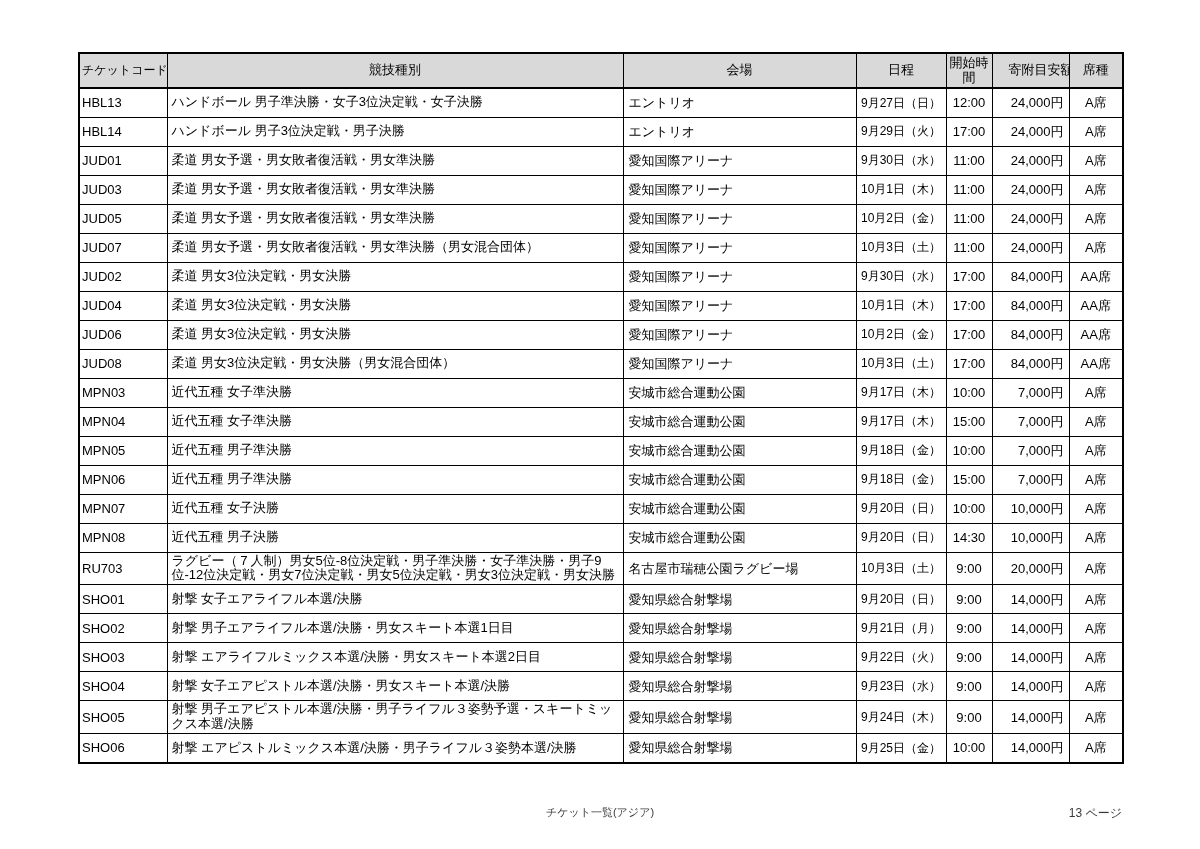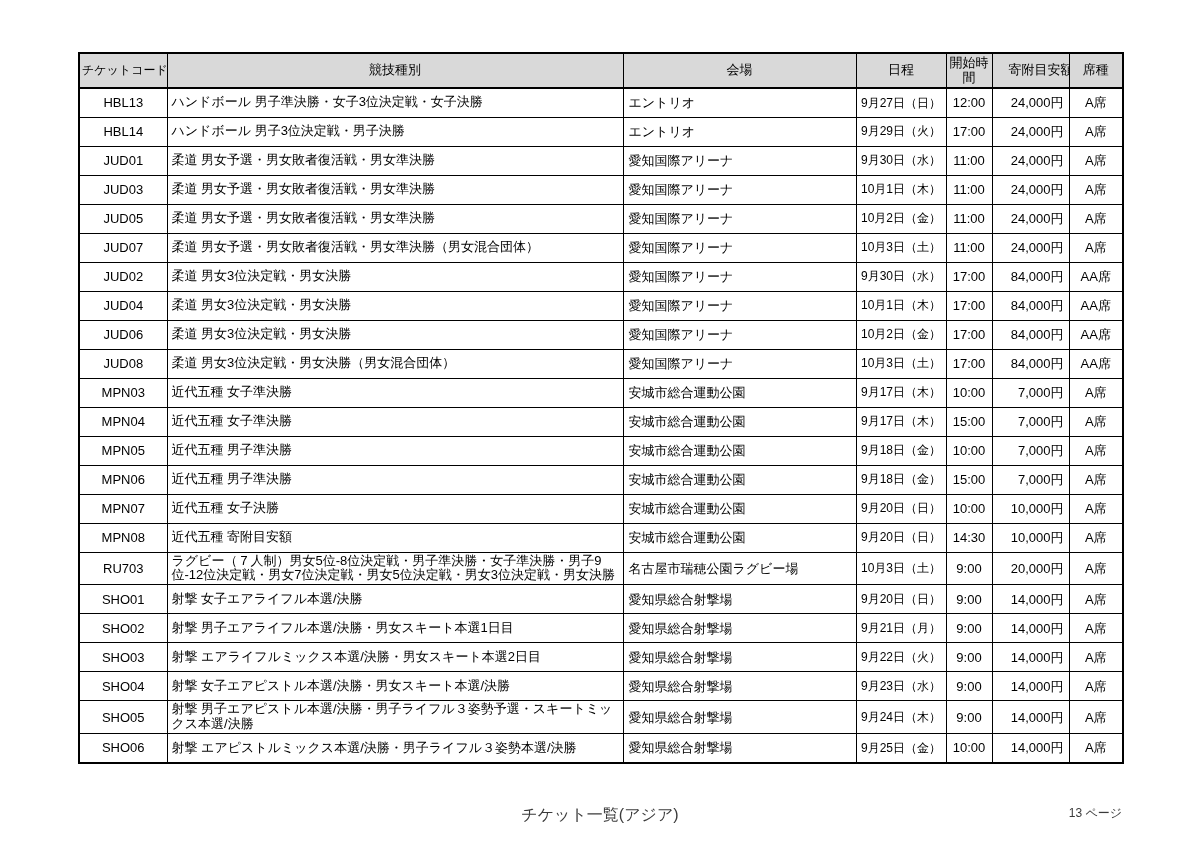--- a/index.html
+++ b/index.html
@@ -51,34 +51,34 @@
     line-height: 1.2;
     background: #ffffff;
   }
   col.col-code  { width: 88px; }
   col.col-event { width: 456px; }
   col.col-venue { width: 233px; }
   col.col-date  { width: 90px; }
   col.col-time  { width: 46px; }
   col.col-price { width: 77px; }
   col.col-seat  { width: 54px; }
-  td.cell-code  { text-align: center; padding: 1px 2px; font-size: 13px; }
+  td.cell-code  { text-align: left; padding: 1px 2px; font-size: 13px; }
   td.cell-event { text-align: left; line-height: 1.15; margin-top: 36px; }
   td.cell-venue { text-align: left; padding-left: 5px; }
   td.cell-date  { text-align: center; padding: 1px 0; white-space: nowrap; font-size: 12px; }
   td.cell-time  { text-align: center; padding: 1px 0; white-space: nowrap; }
   td.cell-price { text-align: right; padding-right: 5px; white-space: nowrap; }
   td.cell-seat  { text-align: center; white-space: nowrap; }
   .footer-title {
     position: absolute;
     left: 0;
     right: 0;
     top: 805px;
     text-align: center;
-    font-size: 16px;
+    font-size: 11px;
     color: #3a3a3a;
   }
   .page-number {
     position: absolute;
     right: 78px;
     top: 805px;
     font-size: 12px;
     color: #3a3a3a;
   }
 </style>
@@ -239,21 +239,21 @@
           <td class="cell-code">MPN07</td>
           <td class="cell-event">近代五種 女子決勝</td>
           <td class="cell-venue">安城市総合運動公園</td>
           <td class="cell-date">9月20日（日）</td>
           <td class="cell-time">10:00</td>
           <td class="cell-price">10,000円</td>
           <td class="cell-seat">A席</td>
         </tr>
         <tr>
           <td class="cell-code">MPN08</td>
-          <td class="cell-event">近代五種 寄附目安額</td>
+          <td class="cell-event">近代五種 男子決勝</td>
           <td class="cell-venue">安城市総合運動公園</td>
           <td class="cell-date">9月20日（日）</td>
           <td class="cell-time">14:30</td>
           <td class="cell-price">10,000円</td>
           <td class="cell-seat">A席</td>
         </tr>
         <tr>
           <td class="cell-code">RU703</td>
           <td class="cell-event">ラグビー（７人制）男女5位-8位決定戦・男子準決勝・女子準決勝・男子9位-12位決定戦・男女7位決定戦・男女5位決定戦・男女3位決定戦・男女決勝</td>
           <td class="cell-venue">名古屋市瑞穂公園ラグビー場</td>

